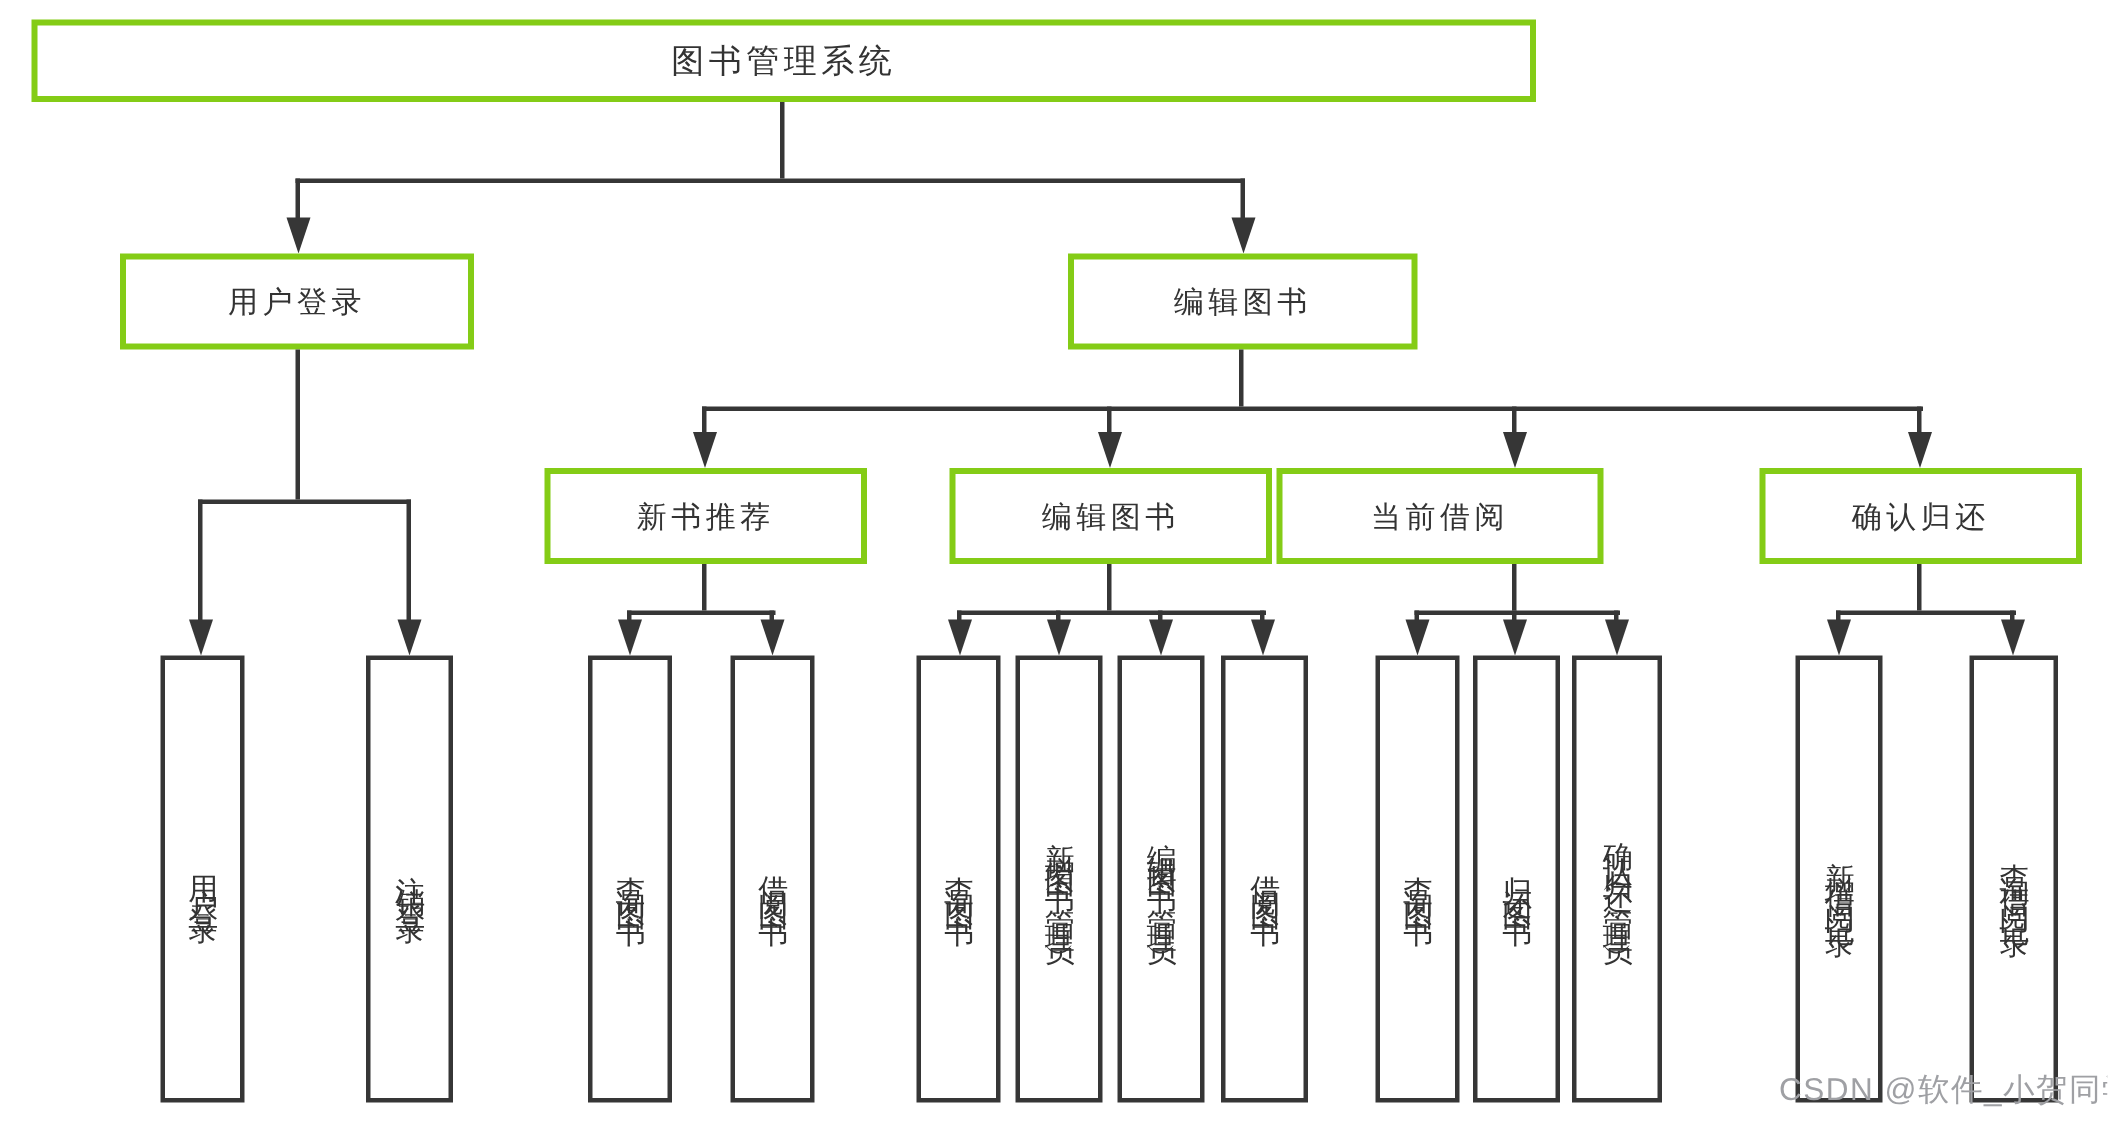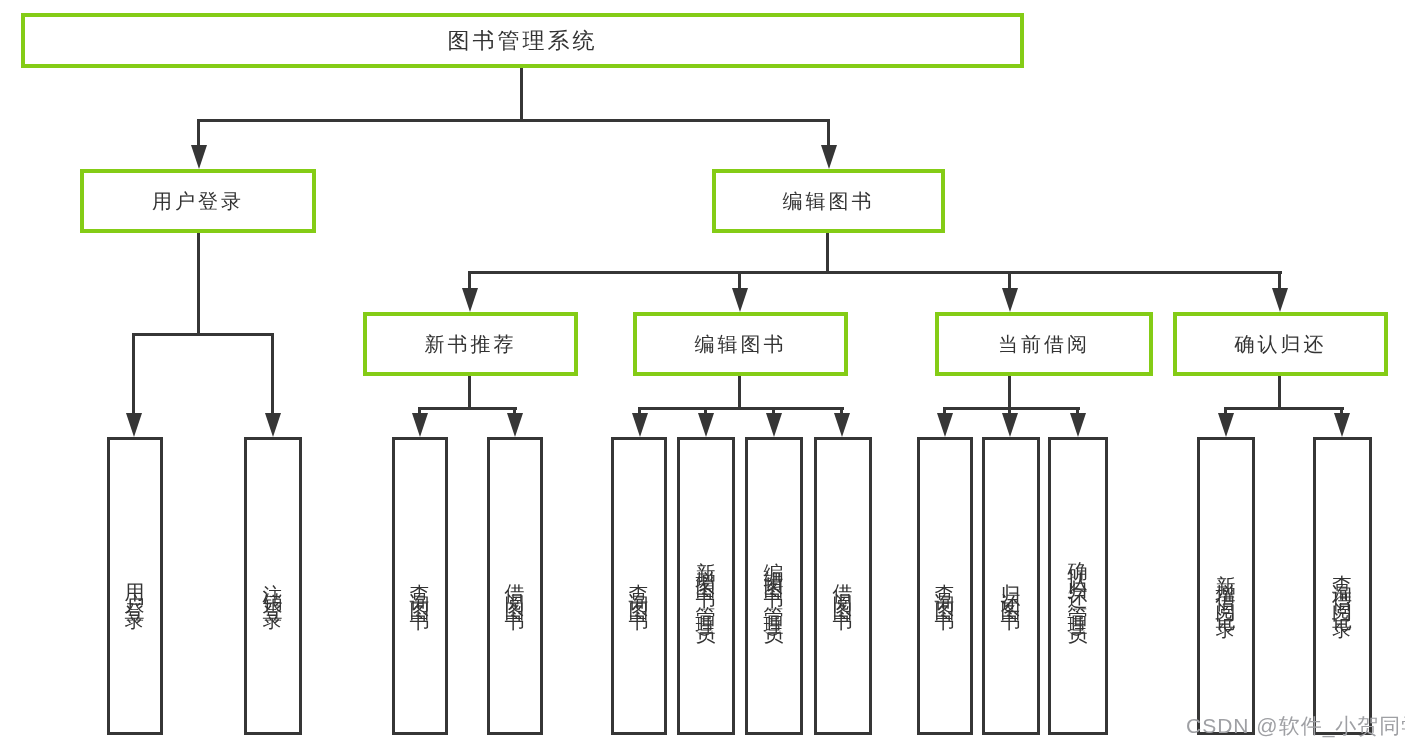--- a/index.html
+++ b/index.html
@@ -64,21 +64,21 @@
   <div class="tr" style="left:462px;top:288px;"></div>
   <div class="vl" style="left:738px;top:271px;height:18px;"></div>
   <div class="tr" style="left:732px;top:288px;"></div>
   <div class="vl" style="left:1008px;top:271px;height:18px;"></div>
   <div class="tr" style="left:1002px;top:288px;"></div>
   <div class="vl" style="left:1278px;top:271px;height:18px;"></div>
   <div class="tr" style="left:1272px;top:288px;"></div>
 
   <div class="b" style="left:363px;top:312px;width:215px;height:64px;text-align:center;">新书推荐</div>
   <div class="b" style="left:633px;top:312px;width:215px;height:64px;">编辑图书</div>
-  <div class="b" style="left:935px;top:312px;width:218px;height:64px;">当前借阅</div>
+  <div class="b" style="left:851px;top:312px;width:218px;height:64px;">当前借阅</div>
   <div class="b" style="left:1173px;top:312px;width:215px;height:64px;">确认归还</div>
 
   <div class="vl" style="left:468px;top:376px;height:31px;"></div>
   <div class="hl" style="left:418px;top:407px;width:99px;"></div>
   <div class="vl" style="left:418px;top:407px;height:8px;"></div>
   <div class="tr" style="left:412px;top:413px;"></div>
   <div class="vl" style="left:513px;top:407px;height:8px;"></div>
   <div class="tr" style="left:507px;top:413px;"></div>
 
   <div class="vl" style="left:738px;top:376px;height:31px;"></div>

